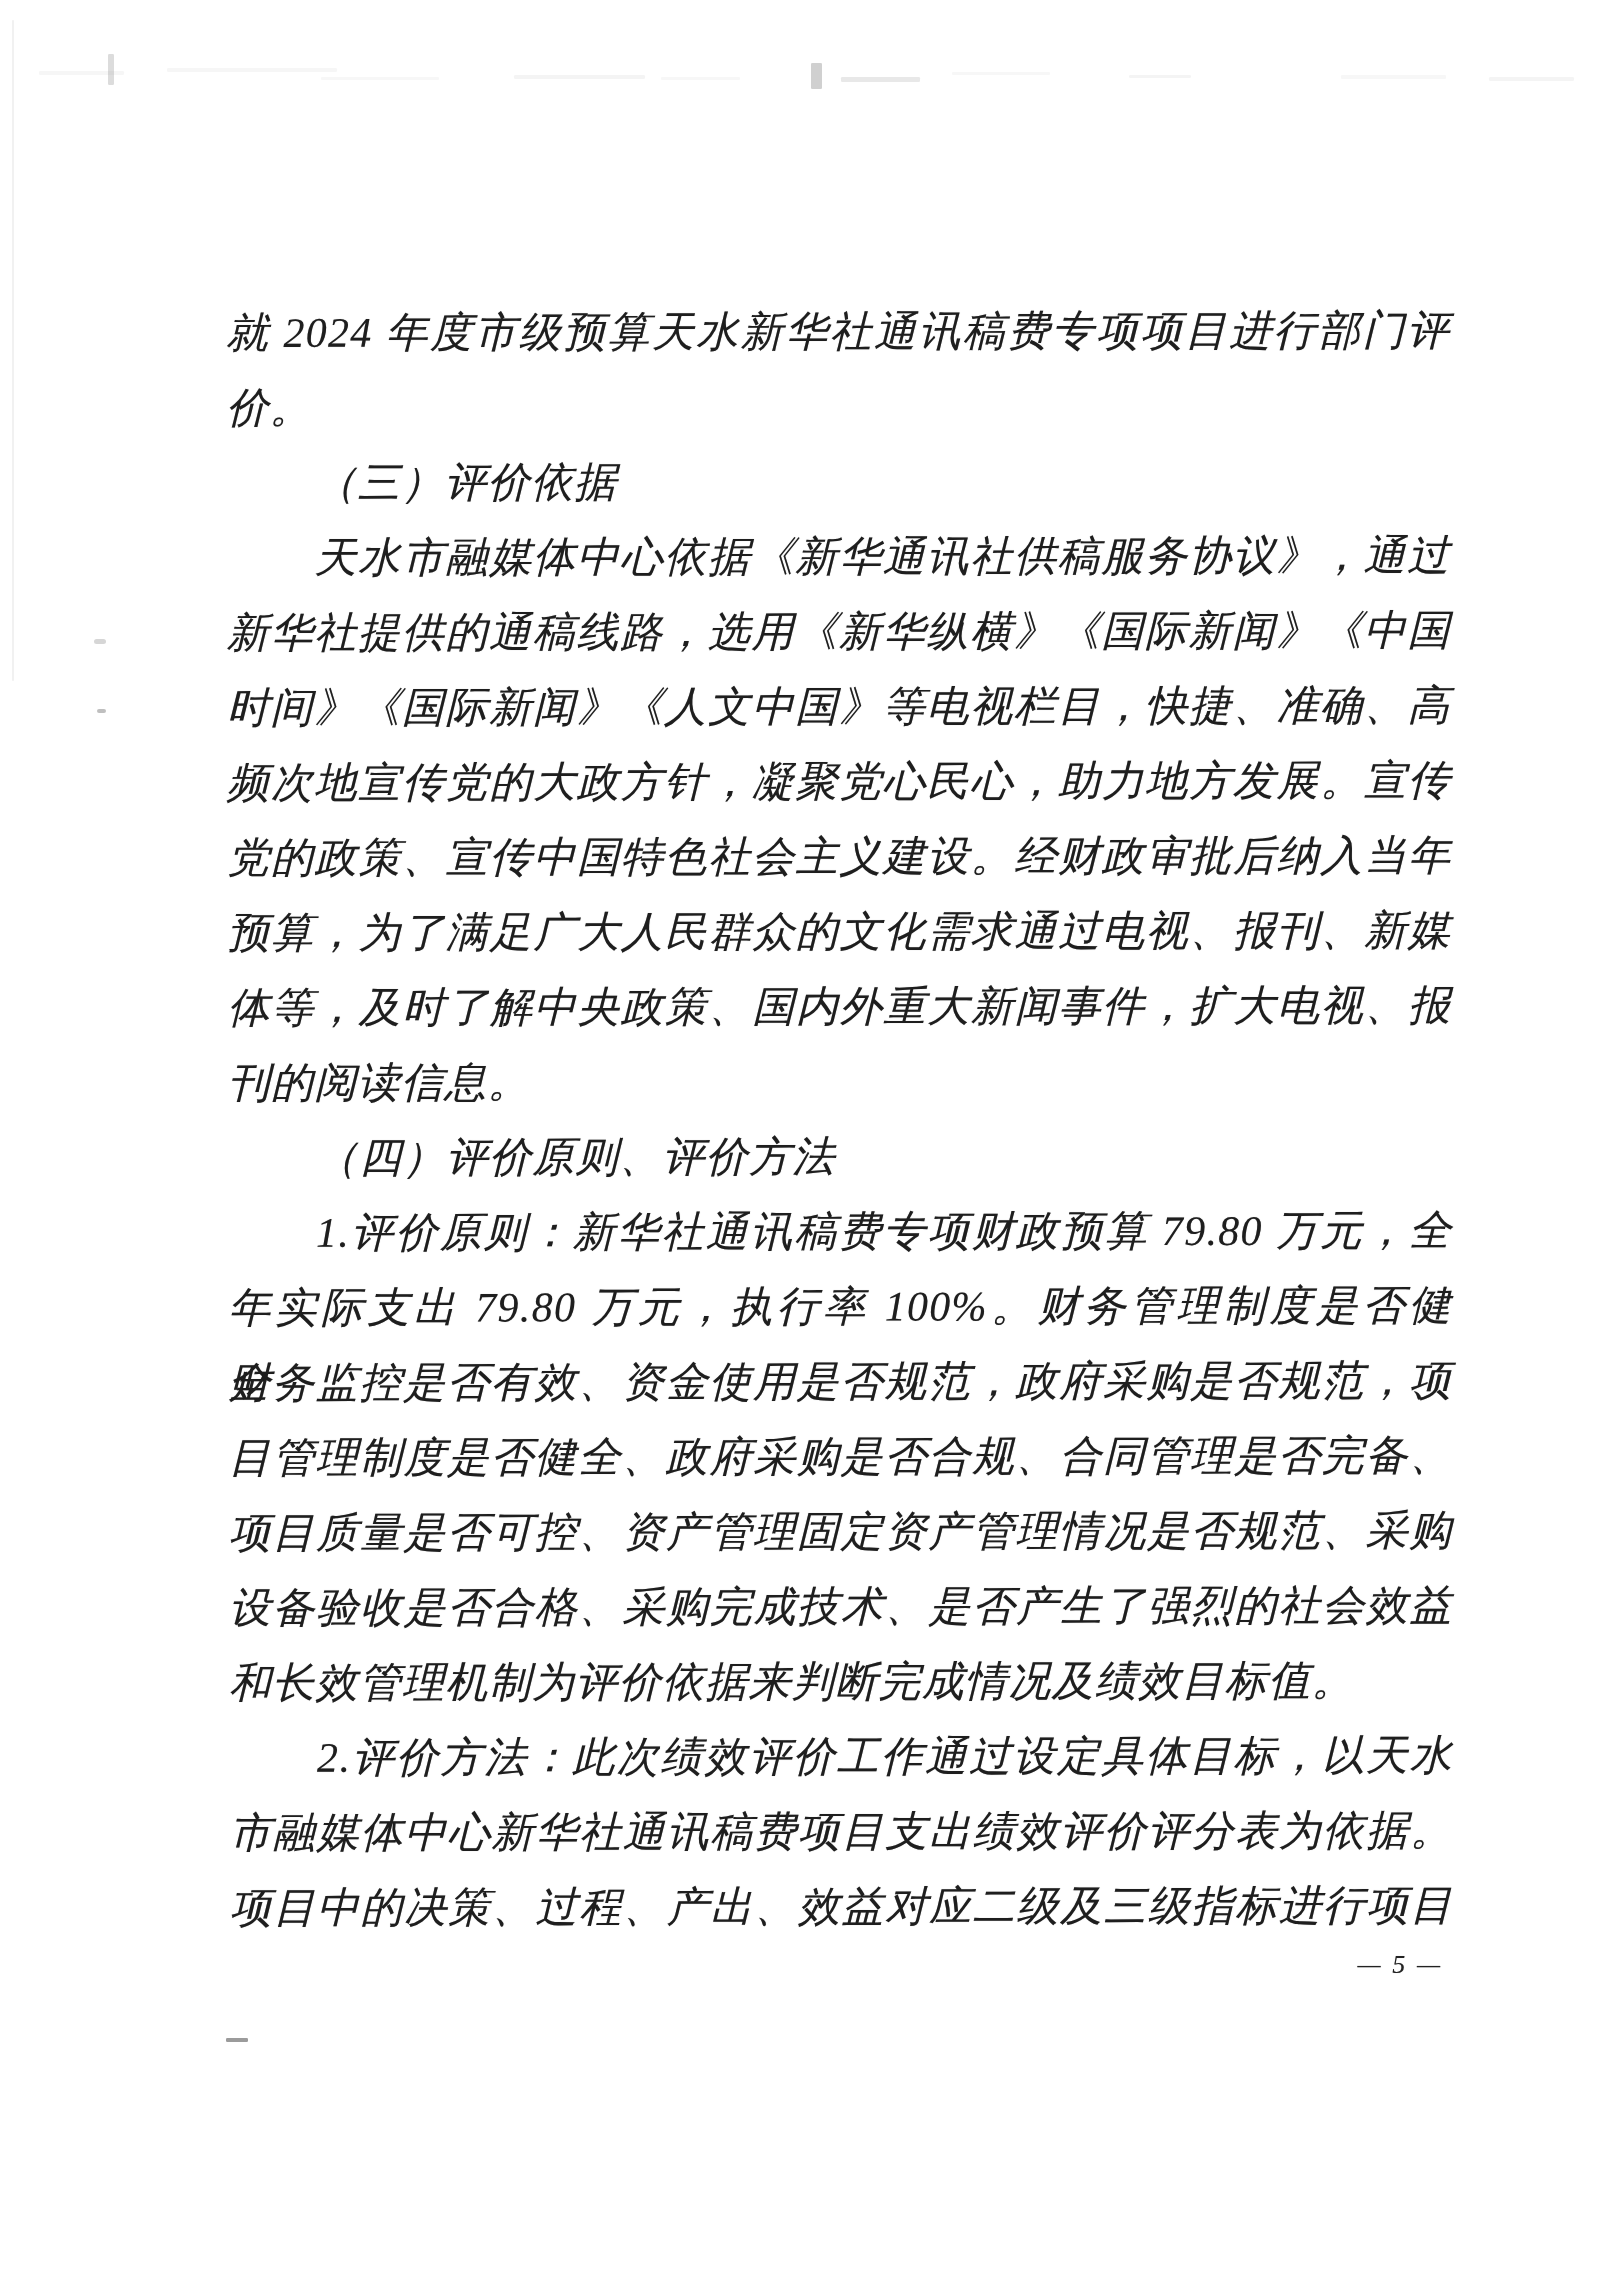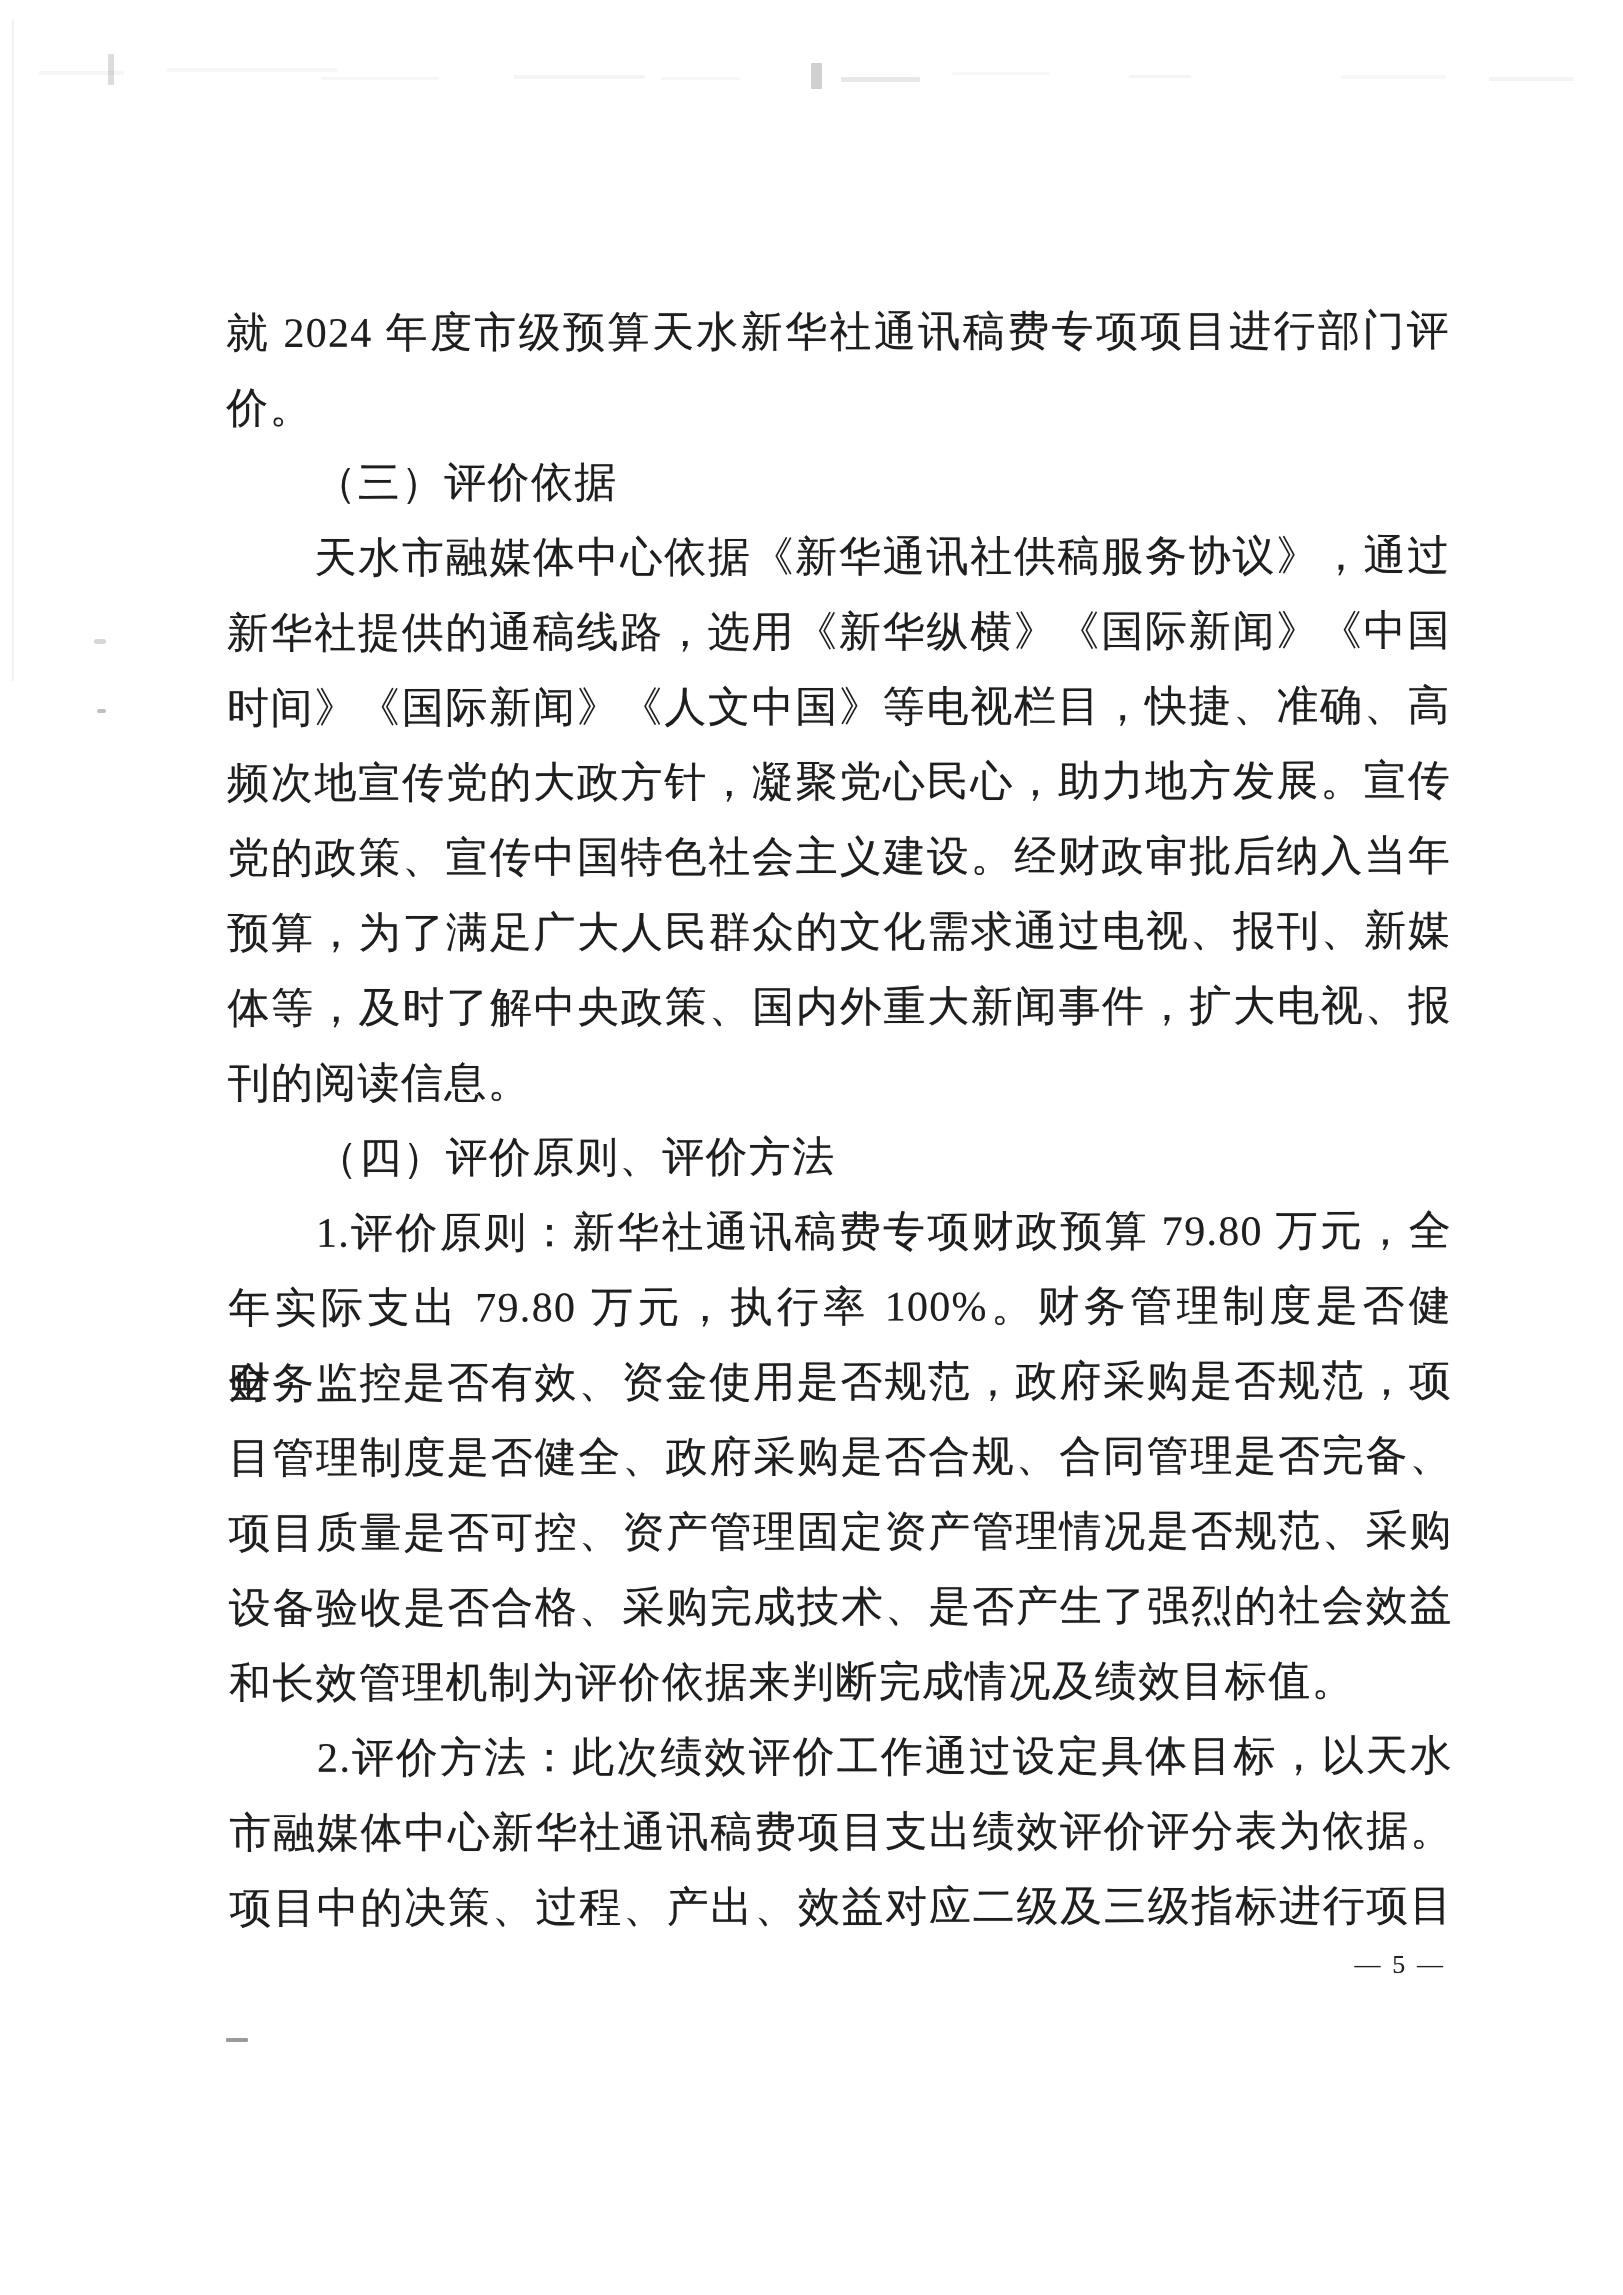--- a/index.html
+++ b/index.html
@@ -8,20 +8,21 @@
     background: #ffffff;
   }
   .page {
     position: relative;
     width: 1623px;
     height: 2295px;
     background: #ffffff;
     overflow: hidden;
     font-family: "Liberation Serif", "DejaVu Serif", serif;
     color: #1e1e1e;
+    font-style: italic;
   }
   .content {
     position: absolute;
     left: 226px;
     top: 296px;
     width: 1224px;
     transform: rotate(-0.12deg);
     transform-origin: left top;
   }
   .line {

